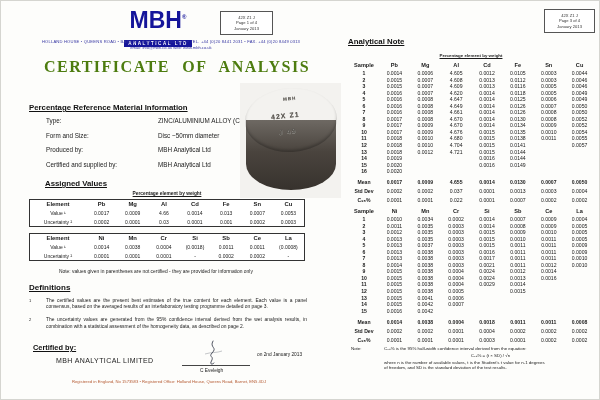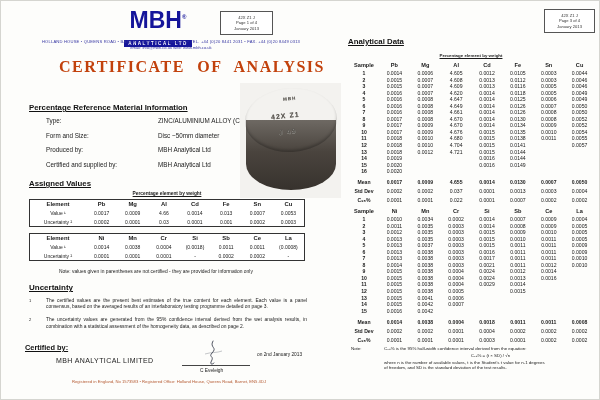--- a/index.html
+++ b/index.html
@@ -9,60 +9,60 @@
   
   .logo{position:absolute;left:103px;top:6px;width:108px;text-align:center;}
   .logo-mbh{font-size:23px;font-weight:800;color:#15159a;line-height:21px;letter-spacing:0;}
   .logo-reg{font-size:6px;vertical-align:super;font-weight:700;}
   .logo-bar{display:inline-block;background:#15159a;color:#fff;font-size:4.6px;font-weight:700;letter-spacing:1.5px;padding:1px 4px;line-height:5px;}
   .refbox{position:absolute;border:1px solid #555;font-size:4.1px;line-height:5.3px;text-align:center;color:#333;display:flex;flex-direction:column;justify-content:center;box-sizing:border-box;background:#fff;}
   .refbox.p1{left:219px;top:10px;width:53px;height:24px;}
   .refbox.p3{left:543px;top:8px;width:51px;height:24px;}
   .address{position:absolute;left:8px;top:38px;width:324px;text-align:center;font-size:4.1px;color:#3434a2;letter-spacing:.2px;}
   .contact{position:absolute;left:8px;top:44px;width:324px;text-align:center;font-size:4.1px;color:#3434a2;}
-  .title{position:absolute;left:12px;top:57px;width:312px;text-align:right;font-family:"Liberation Serif",serif;font-size:16px;font-weight:700;letter-spacing:1.5px;word-spacing:7px;color:#c2410c;}
+  .title{position:absolute;left:20px;top:57px;width:312px;text-align:center;font-family:"Liberation Serif",serif;font-size:16px;font-weight:700;letter-spacing:1.5px;word-spacing:7px;color:#4d7c0f;}
   .product{position:absolute;left:12px;top:85px;width:312px;text-align:center;font-size:8.6px;font-weight:700;}
   .product .batch{margin-left:18px;}
   .h-underline{font-weight:700;text-decoration:underline;color:#111;}
   .h-crm{position:absolute;left:28px;top:102px;font-size:7.8px;}
   .crm{position:absolute;left:45px;top:116px;width:230px;font-size:6.3px;}
   .crm .kv{display:flex;margin-bottom:7.6px;}
   .crm .k{width:112px;}
   .crm .v{flex:1;}
 
   
   .photo-bg{position:absolute;left:239px;top:82px;width:101px;height:115px;background:#f3f2ef;}
   .disc{position:absolute;left:244px;top:87px;width:92px;height:104px;}
   .disc-side{position:absolute;left:1px;top:32px;width:90px;height:70px;background:linear-gradient(180deg,#6e6963 0%,#4a443e 45%,#37322d 100%);border-radius:0 0 45px 45px / 0 0 26px 26px;}
   .disc-top{position:absolute;left:0;top:0;width:92px;height:64px;border-radius:50%;background:radial-gradient(ellipse at 45% 38%,#9d9b96 0%,#868playsafe 0%,#8a8782 55%,#74716c 100%);transform:rotate(-3deg);box-shadow:inset 0 -2px 3px rgba(0,0,0,.25);}
   .disc-mark{position:absolute;color:#57544f;font-weight:700;transform:rotate(-6deg);letter-spacing:1px;text-shadow:0 .4px 0 #a7a5a0;}
   .m1{left:38px;top:8px;font-size:4.5px;}
   .m2{left:26px;top:24px;font-size:7px;}
   .m3{left:34px;top:40px;font-size:7px;}
 
-  .h-assigned{position:absolute;left:28px;top:178px;font-size:7.8px;}
+  .h-assigned{position:absolute;left:44px;top:178px;font-size:7.8px;}
   .pct1{position:absolute;left:28px;top:190px;width:276px;text-align:center;font-size:4.8px;font-weight:700;text-decoration:underline;}
   .atable{position:absolute;left:28px;width:276px;border:1px solid #333;box-sizing:border-box;background:#fff;}
   #t1{top:198px;}
   #t2{top:232px;}
   .atable .tr{display:flex;line-height:8.8px;}
   .atable .tr.head{font-weight:700;font-size:5.9px;}
   .atable .tr.body{font-size:5px;}
   .atable .td{text-align:center;}
   .atable .td:first-child{width:56px;}
   .atable .td:not(:first-child){flex:1;}
 
   .note1{position:absolute;left:58px;top:268px;font-size:4.9px;}
   .h-defs{position:absolute;left:28px;top:282px;font-size:8px;}
   .defs{position:absolute;left:28px;top:297px;width:278px;font-size:4.9px;}
   .def{display:flex;margin-bottom:7px;}
   .def-num{width:17px;font-size:4px;padding-top:0;}
   .def-text{flex:1;text-align:justify;line-height:6.2px;}
 
-  .h-cert{position:absolute;left:24px;top:342px;font-size:7.4px;}
+  .h-cert{position:absolute;left:32px;top:342px;font-size:7.4px;}
   .sign-company{position:absolute;left:55px;top:356px;font-size:7px;letter-spacing:.4px;}
   .sign-line{position:absolute;left:181px;top:364px;width:68px;border-bottom:1px solid #444;}
   .sig{position:absolute;left:198px;top:339px;width:28px;height:27px;}
   .sign-date{position:absolute;left:256px;top:351px;font-size:4.8px;}
   .signatory{position:absolute;left:199px;top:367px;font-size:4.8px;}
   .footer1{position:absolute;left:12px;top:378px;width:312px;text-align:center;font-size:4.2px;color:#b55a32;}
 
   
   .h-analytical{position:absolute;left:347px;top:36px;font-size:7.8px;}
   .pct2{position:absolute;left:349px;top:52px;width:242px;text-align:center;font-size:4.4px;font-weight:700;text-decoration:underline;}
@@ -194,21 +194,21 @@
         <span class="td">0.0001</span>
         <span class="td">-</span>
         <span class="td">0.0002</span>
         <span class="td">0.0002</span>
         <span class="td">-</span>
       </div>
     </div>
 
   <div class="note1">Note:  values given in parentheses are not certified - they are provided for information only</div>
 
-  <div class="h-defs h-underline">Uncertainty</div>
+  <div class="h-defs h-underline">Definitions</div>
   <div class="defs">
       <div class="def">
         <span class="def-num">1</span>
         <span class="def-text">The certified values are the present best estimates of the true content for each element.  Each value is a panel consensus, based on the averaged results of an interlaboratory testing programme detailed on page 3.</span>
       </div>
       <div class="def">
         <span class="def-num">2</span>
         <span class="def-text">The uncertainty values are generated from the 95% confidence interval derived from the wet analysis results, in combination with a statistical assessment of the homogeneity data, as described on page 2.</span>
       </div>
     </div>
@@ -223,21 +223,21 @@
   <div class="sign-date">on 2nd January 2013</div>
   <div class="signatory">C Eveleigh</div>
   <div class="footer1">Registered in England, No 1573583 • Registered Office: Holland House, Queens Road, Barnet, EN5 4DJ</div>
 
   <div class="refbox p3">
     <div>42X Z1 J</div>
     <div>Page 3 of 4</div>
     <div>January 2013</div>
   </div>
 
-  <div class="h-analytical h-underline">Analytical Data</div>
+  <div class="h-analytical h-underline">Analytical Note</div>
   <div class="pct2">Percentage element by weight</div>
 
   <div class="dtable" id="d1">
       <div class="tr head">
         <span class="td">Sample</span>
         <span class="td">Pb</span>
         <span class="td">Mg</span>
         <span class="td">Al</span>
         <span class="td">Cd</span>
         <span class="td">Fe</span>

